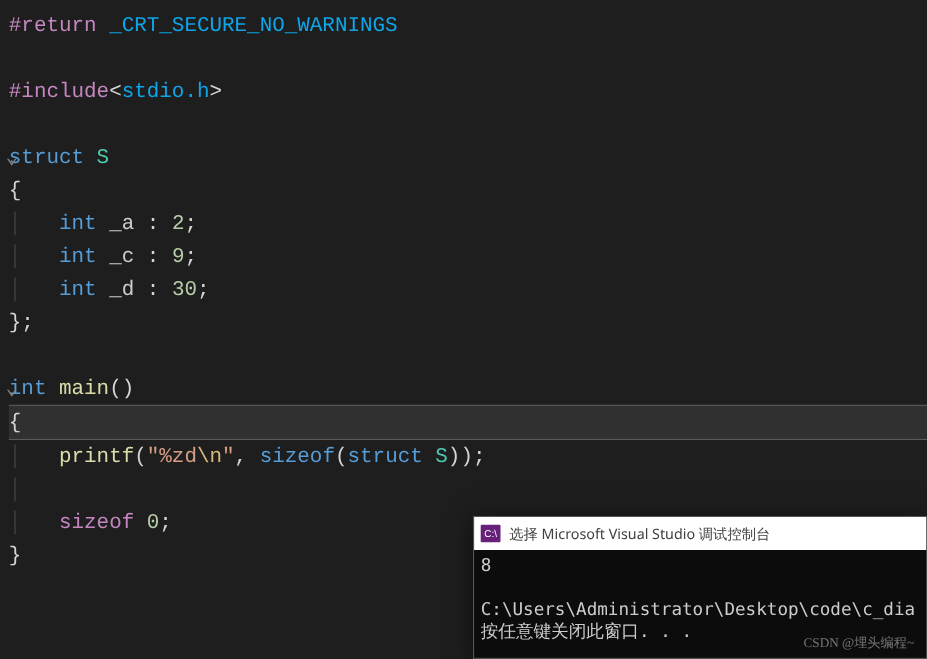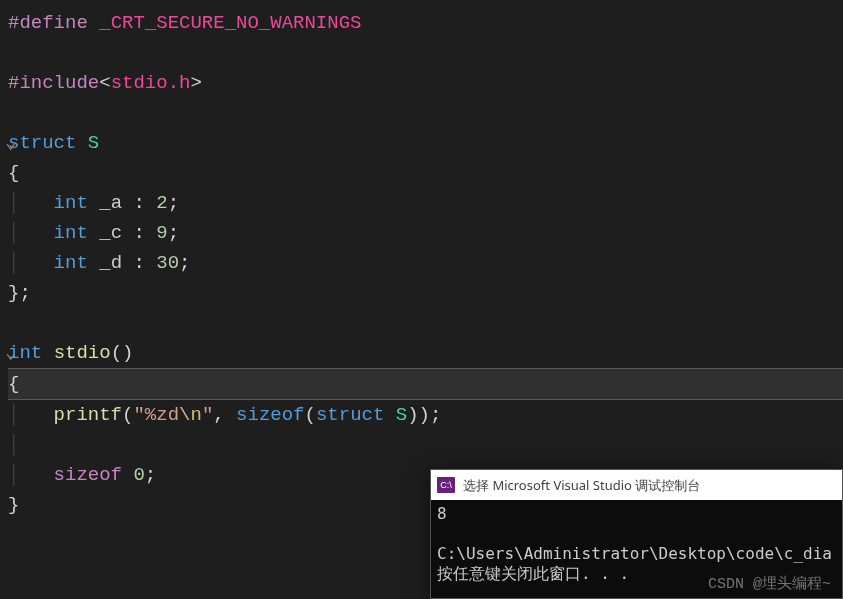--- a/index.html
+++ b/index.html
@@ -25,21 +25,21 @@
       white-space: pre;
       position: relative;
     }
     .highlighted-line {
       background: rgba(60, 60, 60, 0.6);
       border-top: 1px solid #5a5a5a;
       border-bottom: 1px solid #5a5a5a;
     }
     .c-directive { color: #c586c0; }
     .c-default { color: #d4d4d4; }
-    .c-macro { color: #ec4899; }
+    .c-macro { color: #0ea5e9; }
     .c-keyword { color: #569cd6; }
     .c-type { color: #4ec9b0; }
     .c-field { color: #cccccc; text-align: right; }
     .c-num { color: #b5cea8; }
     .c-func { color: #dcdcaa; }
     .c-string { color: #d69d85; }
     .c-escape { color: #d7ba7d; }
     .c-paren { color: #d4d4d4; }
     .c-brace { color: #d4d4d4; }
     .c-control { color: #c586c0; }
@@ -93,40 +93,40 @@
       font-family: 'NSimSun', 'Consolas', monospace;
       font-size: 16px;
       line-height: 20px;
       white-space: pre;
     }
     .watermark {
       position: absolute;
       right: 12px;
       bottom: 6px;
       color: rgba(200,200,200,0.55);
-      font-family: Liberation Mono, monospace;
-      font-size: 15px;
+      font-family: Liberation Serif, serif;
+      font-size: 12px;
     }
   </style>
 </head>
 <body>
 
 <div class="editor">
-  <div class="line"><span class="c-directive">#define</span><span class="c-default"> </span><span class="c-macro">_CRT_SECURE_NO_WARNINGS</span></div>
+  <div class="line"><span class="c-directive">#return</span><span class="c-default"> </span><span class="c-macro">_CRT_SECURE_NO_WARNINGS</span></div>
   <div class="line"> </div>
   <div class="line"><span class="c-directive">#include</span><span class="c-default">&lt;</span><span class="c-macro">stdio.h</span><span class="c-default">&gt;</span></div>
   <div class="line"> </div>
   <div class="line"><span class="fold-marker">⌄</span><span class="c-keyword">struct</span><span class="c-default"> </span><span class="c-type">S</span></div>
   <div class="line"><span class="c-brace">{</span></div>
   <div class="line"><span class="indent-guide">│   </span><span class="c-keyword">int</span><span class="c-default"> </span><span class="c-field">_a</span><span class="c-default"> : </span><span class="c-num">2</span><span class="c-semi">;</span></div>
   <div class="line"><span class="indent-guide">│   </span><span class="c-keyword">int</span><span class="c-default"> </span><span class="c-field">_c</span><span class="c-default"> : </span><span class="c-num">9</span><span class="c-semi">;</span></div>
   <div class="line"><span class="indent-guide">│   </span><span class="c-keyword">int</span><span class="c-default"> </span><span class="c-field">_d</span><span class="c-default"> : </span><span class="c-num">30</span><span class="c-semi">;</span></div>
   <div class="line"><span class="c-brace">};</span></div>
   <div class="line"> </div>
-  <div class="line"><span class="fold-marker">⌄</span><span class="c-keyword">int</span><span class="c-default"> </span><span class="c-func">stdio</span><span class="c-paren">(</span><span class="c-paren">)</span></div>
+  <div class="line"><span class="fold-marker">⌄</span><span class="c-keyword">int</span><span class="c-default"> </span><span class="c-func">main</span><span class="c-paren">(</span><span class="c-paren">)</span></div>
   <div class="line highlighted-line"><span class="c-brace">{</span></div>
   <div class="line"><span class="indent-guide">│   </span><span class="c-func">printf</span><span class="c-paren">(</span><span class="c-string">"</span><span class="c-string">%zd</span><span class="c-escape">\n</span><span class="c-string">"</span><span class="c-default">, </span><span class="c-keyword">sizeof</span><span class="c-paren">(</span><span class="c-keyword">struct</span><span class="c-default"> </span><span class="c-type">S</span><span class="c-paren">)</span><span class="c-paren">)</span><span class="c-semi">;</span></div>
   <div class="line"><span class="indent-guide">│</span></div>
   <div class="line"><span class="indent-guide">│   </span><span class="c-control">sizeof</span><span class="c-default"> </span><span class="c-num">0</span><span class="c-semi">;</span></div>
   <div class="line"><span class="c-brace">}</span></div>
 </div>
 
 <div class="console-window">
   <div class="console-titlebar">
     <div class="console-icon">

